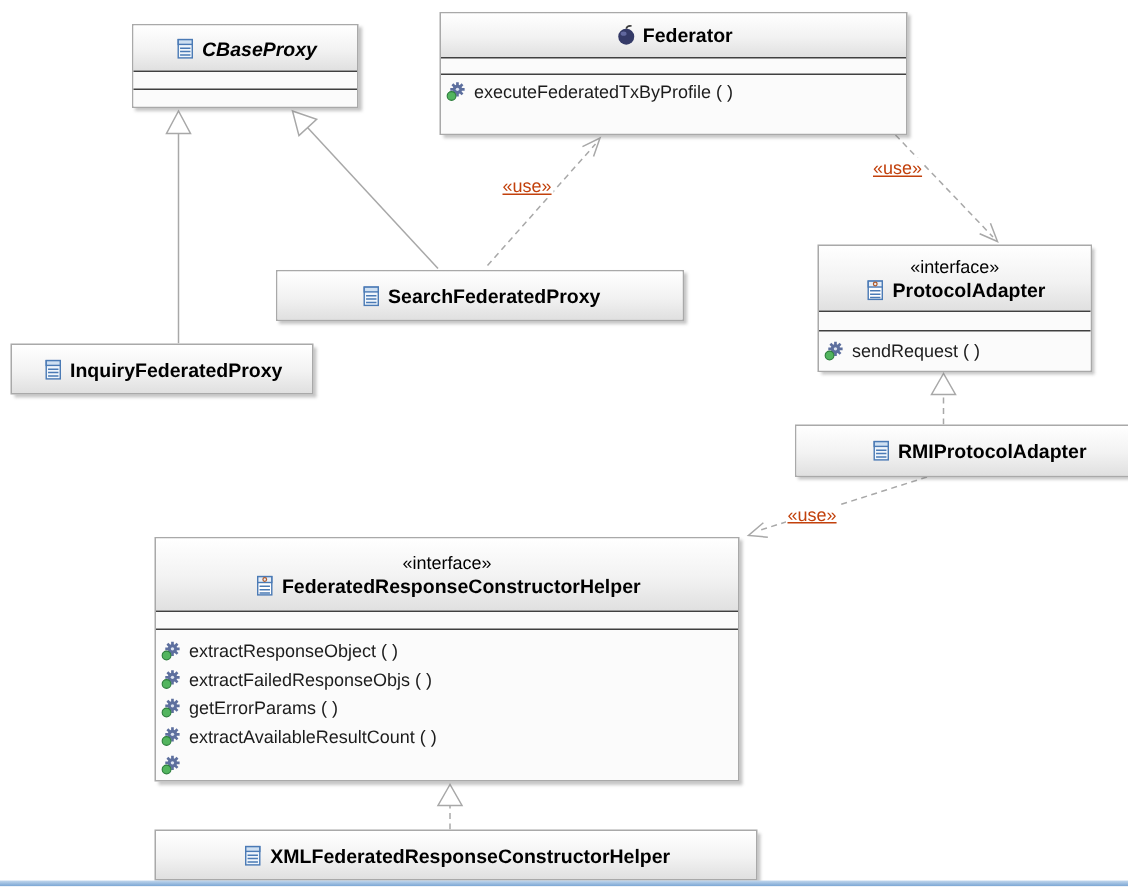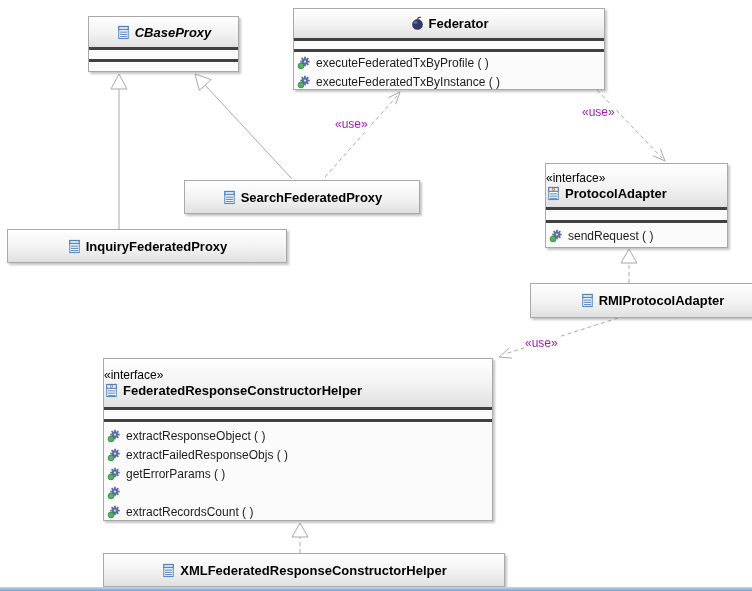--- a/index.html
+++ b/index.html
@@ -14,35 +14,35 @@
     box-shadow:2px 2px 2px rgba(110,110,110,.40);
   }
   .title{
     background:linear-gradient(#ffffff 0%,#f2f2f2 55%,#e0e0e0 100%);
     display:flex;align-items:center;justify-content:center;gap:4px;
     font-weight:bold;font-size:13px;color:#000;height:100%;
     box-sizing:border-box;white-space:nowrap;
   }
   .title-col{
     background:linear-gradient(#ffffff 0%,#f2f2f2 55%,#e0e0e0 100%);
-    display:flex;flex-direction:column;align-items:flex-start;justify-content:center;
+    display:flex;flex-direction:column;align-items:center;justify-content:center;
     font-size:13px;color:#000;box-sizing:border-box;white-space:nowrap;
   }
   .name-row{display:flex;align-items:center;gap:4px;font-weight:bold;}
   .stereo{font-weight:normal;font-size:12px;line-height:15px;}
   .abstract{font-style:italic;}
-  .comp{border-top:3px solid #404040;background:#fbfbfb;box-sizing:border-box;}
+  .comp{border-top:1px solid #404040;background:#fbfbfb;box-sizing:border-box;}
   .method-row{
     display:flex;align-items:center;gap:4px;padding-left:3px;height:19px;
     font-size:12px;color:#1c1c1c;white-space:nowrap;
   }
   .icon16{width:15px;height:15px;flex:0 0 15px;}
   .edge-label{
-    position:absolute;font-size:12px;color:#a21caf;background:#ffffff;
-    padding:0 1px;line-height:15px;
+    position:absolute;font-size:12px;color:#c2410c;background:#ffffff;
+    padding:0 1px;line-height:15px;text-decoration:underline;
   }
   .bottom-bar{position:absolute;left:0;top:587px;width:752px;height:4px;
     background:linear-gradient(#c3d8ee,#76a3d2);}
 </style>
 </head>
 <body>
 
 <svg width="0" height="0" style="position:absolute" aria-hidden="true">
   <defs>
     <symbol id="sym-class" viewBox="0 0 16 16">
@@ -131,39 +131,33 @@
       <span>Federator</span>
     </div>
     <div class="comp" style="height:11px;"></div>
     <div class="comp" style="height:40px;padding-top:1px;">
       <div class="method-row">
         <svg class="icon16">
             <use href="#sym-method"></use>
           </svg>
         <span>executeFederatedTxByProfile ( )</span>
       </div>
-      <div class="method-row">
-        <svg class="icon16">
-            <use href="#sym-method"></use>
-          </svg>
-        <span>executeFederatedTxByInstance ( )</span>
-      </div>
-    </div>
-  </div>
-
-  <div class="uml-box" style="left:184px;top:180px;width:236px;height:34px;text-align:center;">
+    </div>
+  </div>
+
+  <div class="uml-box" style="left:184px;top:180px;width:272px;height:34px;text-align:center;">
     <div class="title">
       <svg class="icon16">
           <use href="#sym-class"></use>
         </svg>
       <span>SearchFederatedProxy</span>
     </div>
   </div>
 
-  <div class="uml-box" style="left:7px;top:229px;width:280px;height:34px;">
+  <div class="uml-box" style="left:7px;top:229px;width:202px;height:34px;">
     <div class="title">
       <svg class="icon16">
           <use href="#sym-class"></use>
         </svg>
       <span>InquiryFederatedProxy</span>
     </div>
   </div>
 
   <div class="uml-box" style="left:545px;top:163px;width:183px;height:85px;">
     <div class="title-col" style="height:43px;">
@@ -222,26 +216,26 @@
       <div class="method-row">
         <svg class="icon16">
             <use href="#sym-method"></use>
           </svg>
         <span>getErrorParams ( )</span>
       </div>
       <div class="method-row">
         <svg class="icon16">
             <use href="#sym-method"></use>
           </svg>
-      </div>
-      <div class="method-row">
-        <svg class="icon16">
-            <use href="#sym-method"></use>
-          </svg>
-        <span>extractRecordsCount ( )</span>
+        <span>extractAvailableResultCount ( )</span>
+      </div>
+      <div class="method-row">
+        <svg class="icon16">
+            <use href="#sym-method"></use>
+          </svg>
       </div>
     </div>
   </div>
 
   <div class="uml-box" style="left:103px;top:553px;width:402px;height:34px;">
     <div class="title">
       <svg class="icon16">
           <use href="#sym-class"></use>
         </svg>
       <span>XMLFederatedResponseConstructorHelper</span>

